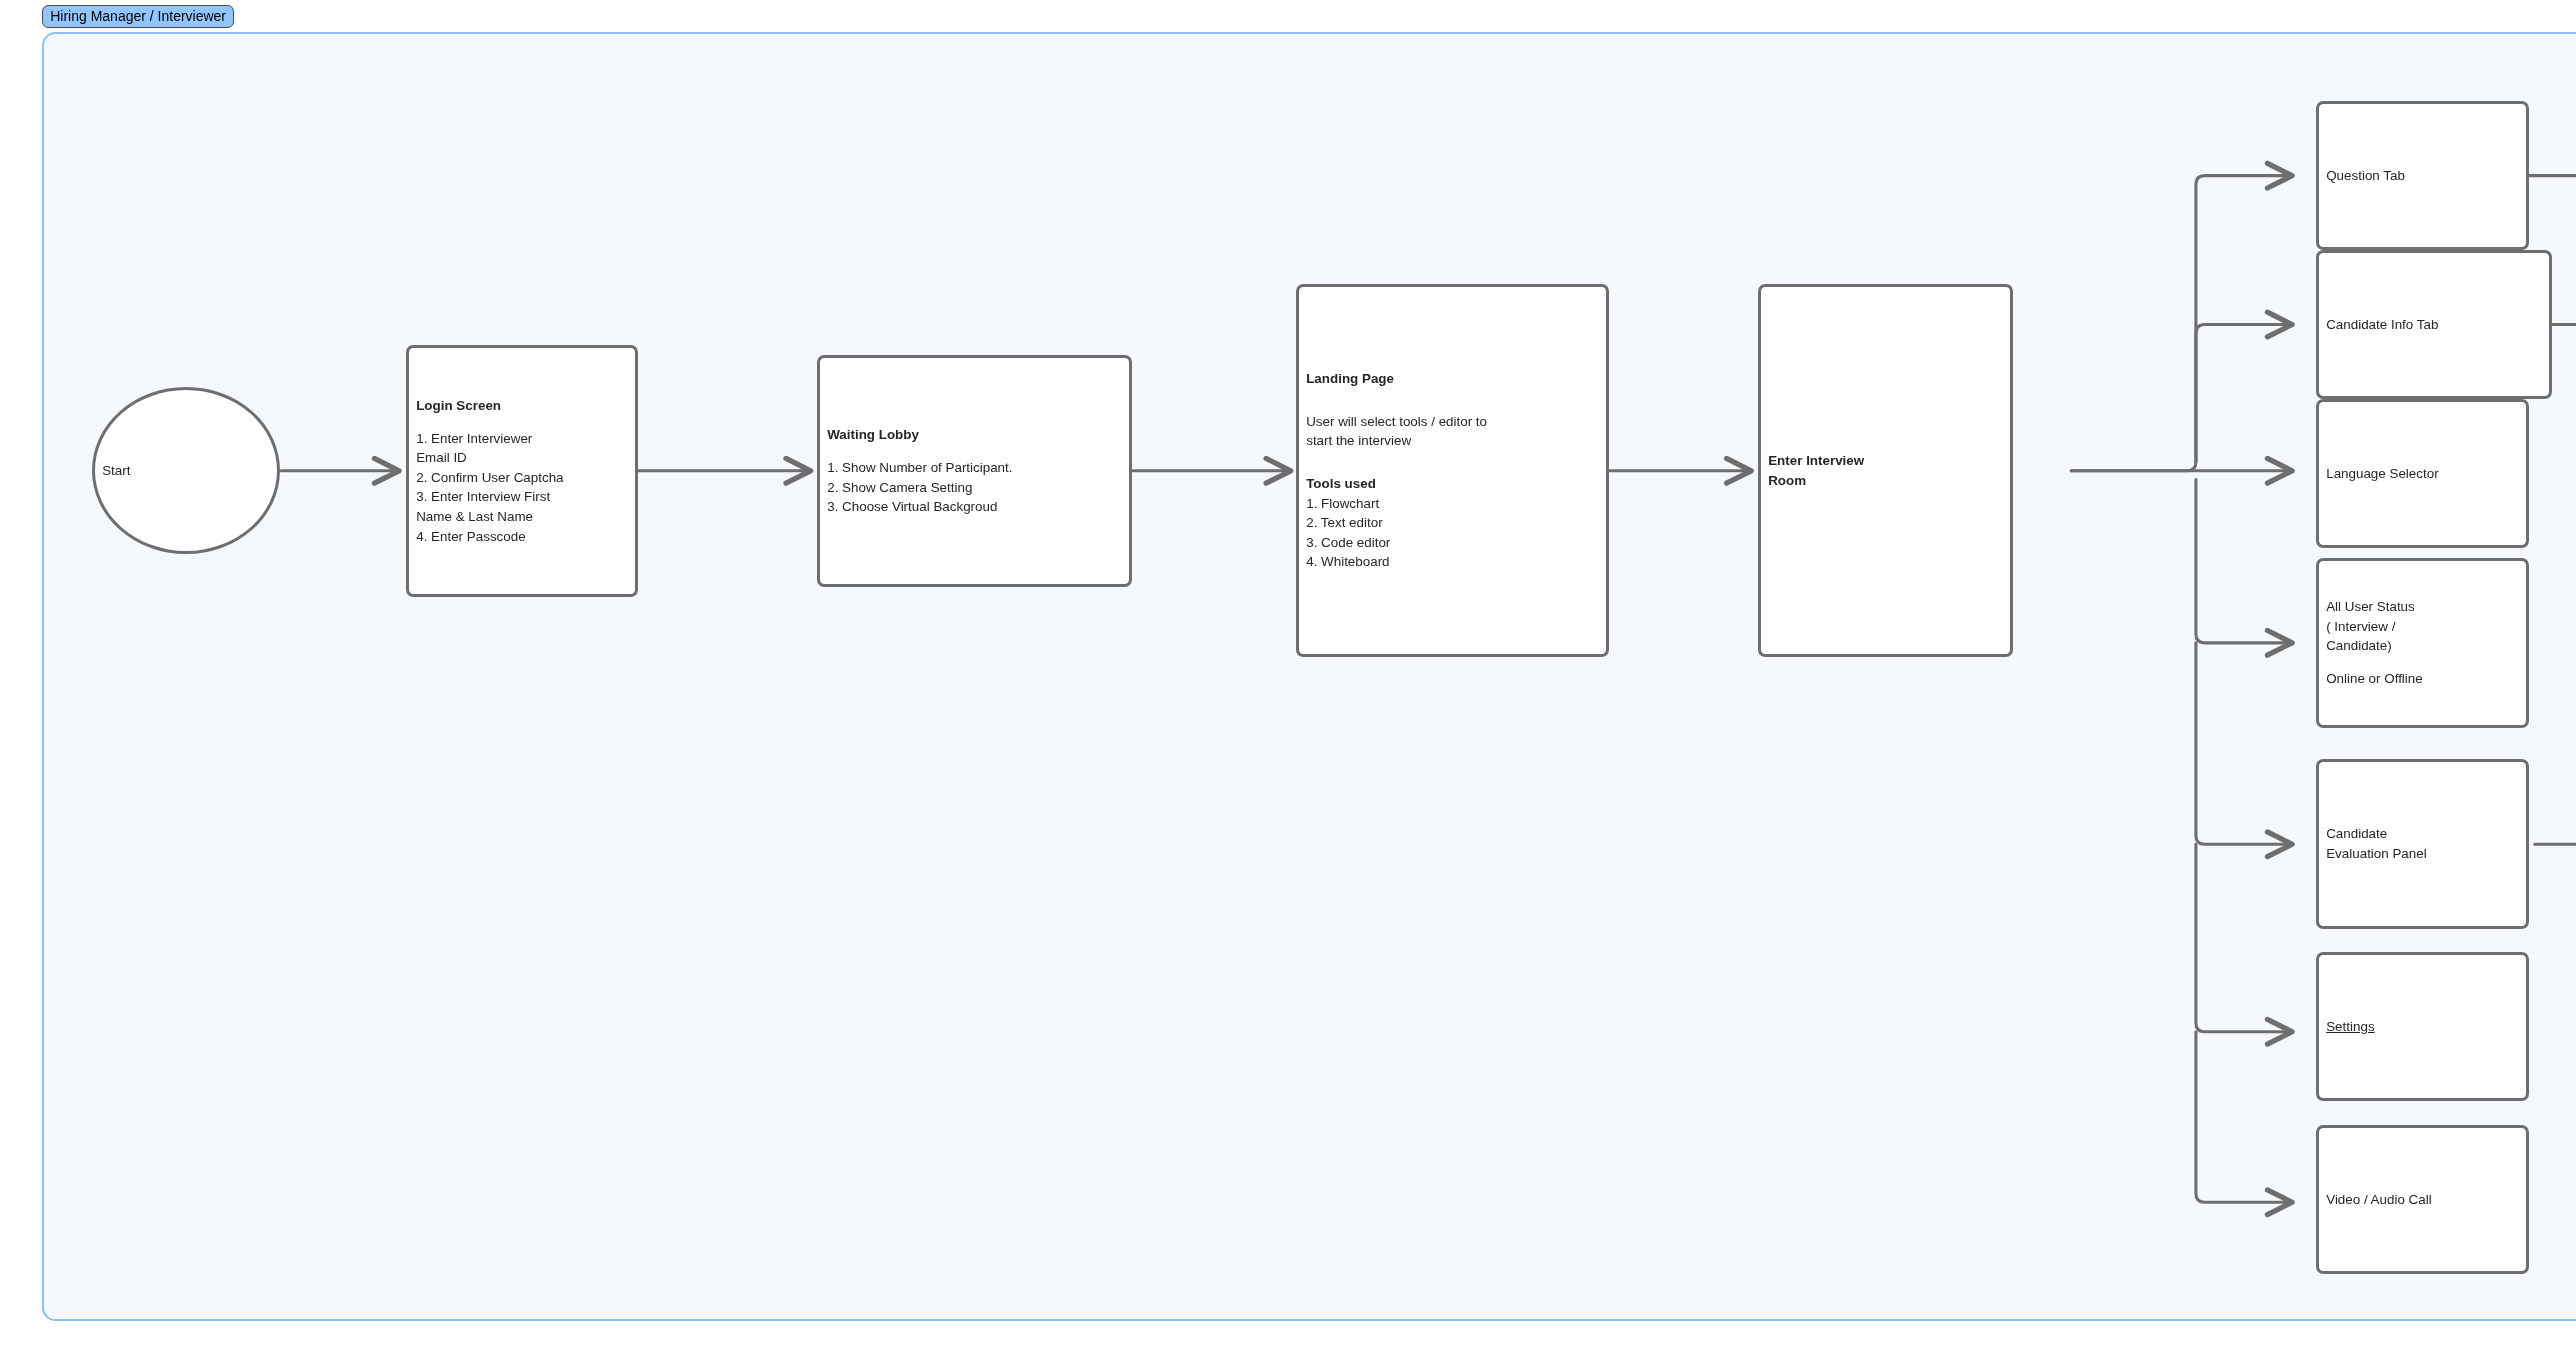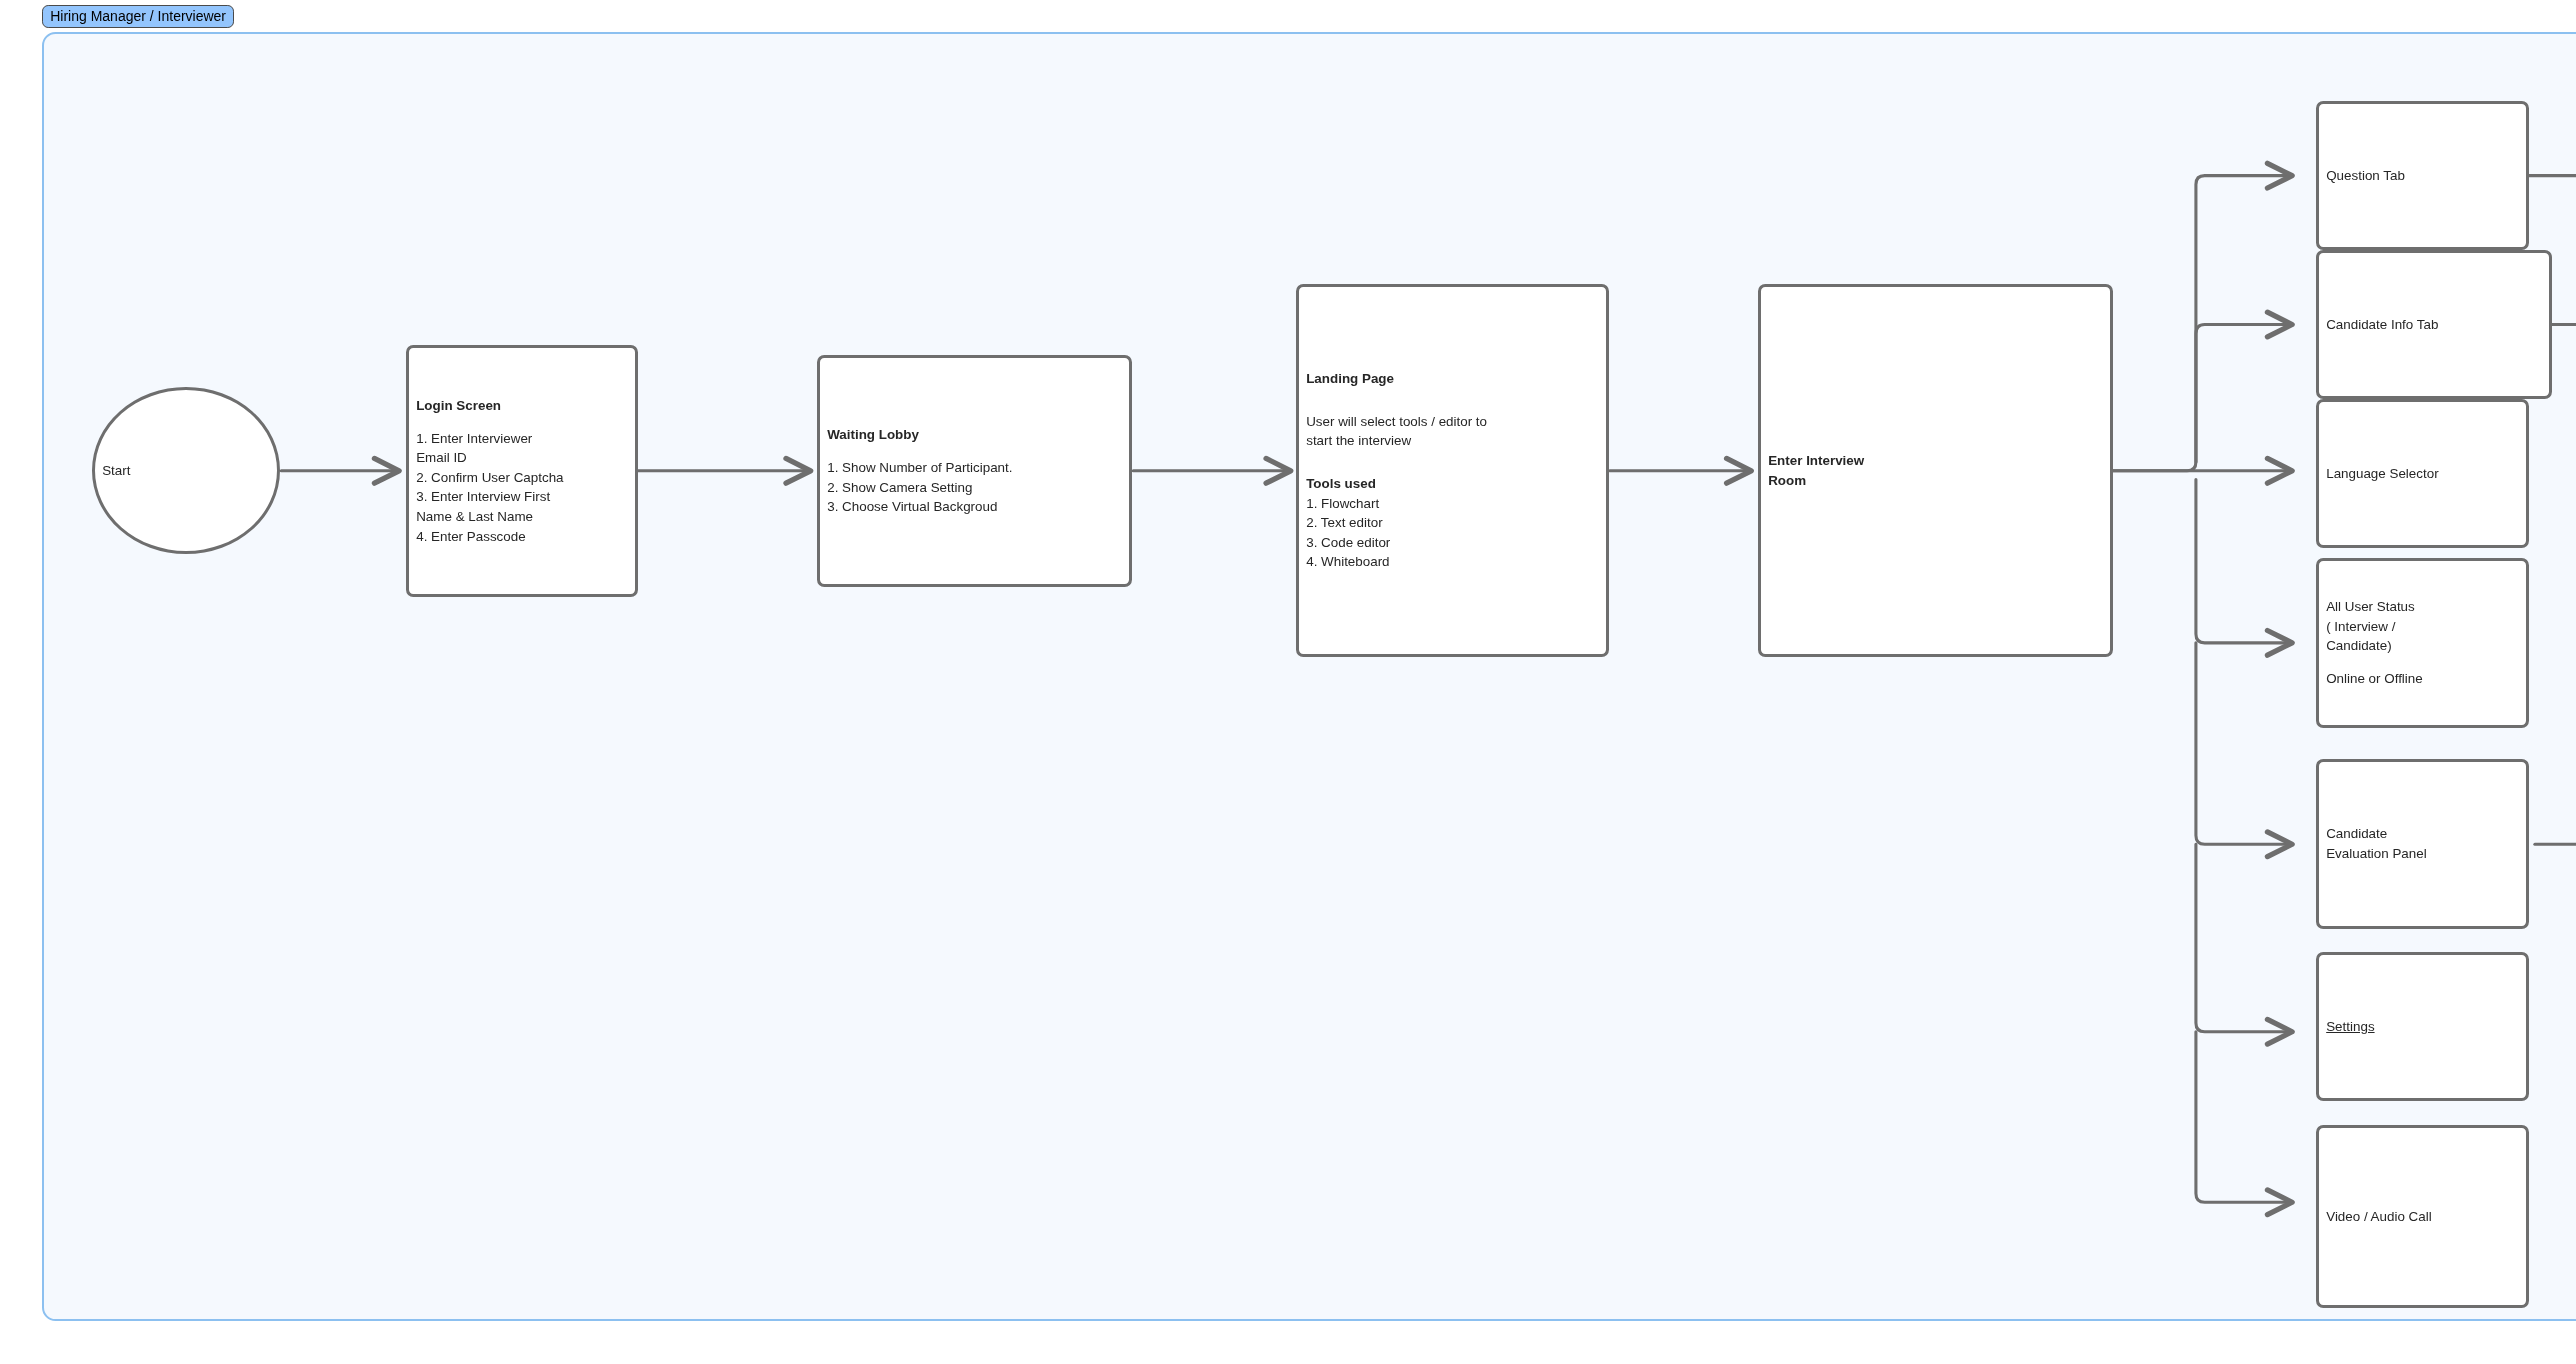--- a/index.html
+++ b/index.html
@@ -103,21 +103,21 @@
       <span class="t sp2">User will select tools / editor to</span>
       <span class="t">start the interview</span>
       <span class="t b sp2">Tools used</span>
       <span class="t">1. Flowchart</span>
       <span class="t">2. Text editor</span>
       <span class="t">3. Code editor</span>
       <span class="t">4. Whiteboard</span>
     </div>
   </div>
 
-  <div class="node" style="left:1758px;top:284px;width:355px;height:373px;">
+  <div class="node" style="left:1758px;top:284px;width:255px;height:373px;">
     <div class="inner">
       <span class="t b">Enter Interview</span>
       <span class="t b">Room</span>
     </div>
   </div>
 
   <div class="node" style="left:2316px;top:101px;width:213px;height:149px;">
     <div class="inner">
       <span class="t">Question Tab</span>
     </div>
@@ -150,20 +150,20 @@
       <span class="t">Evaluation Panel</span>
     </div>
   </div>
 
   <div class="node" style="left:2316px;top:952px;width:213px;height:149px;text-decoration:underline;">
     <div class="inner">
       <span class="t">Settings</span>
     </div>
   </div>
 
-  <div class="node" style="left:2316px;top:1125px;width:213px;height:183px;">
+  <div class="node" style="left:2316px;top:1125px;width:213px;height:149px;">
     <div class="inner">
       <span class="t">Video / Audio Call</span>
     </div>
   </div>
 
 </div>
 
 
 </body></html>

